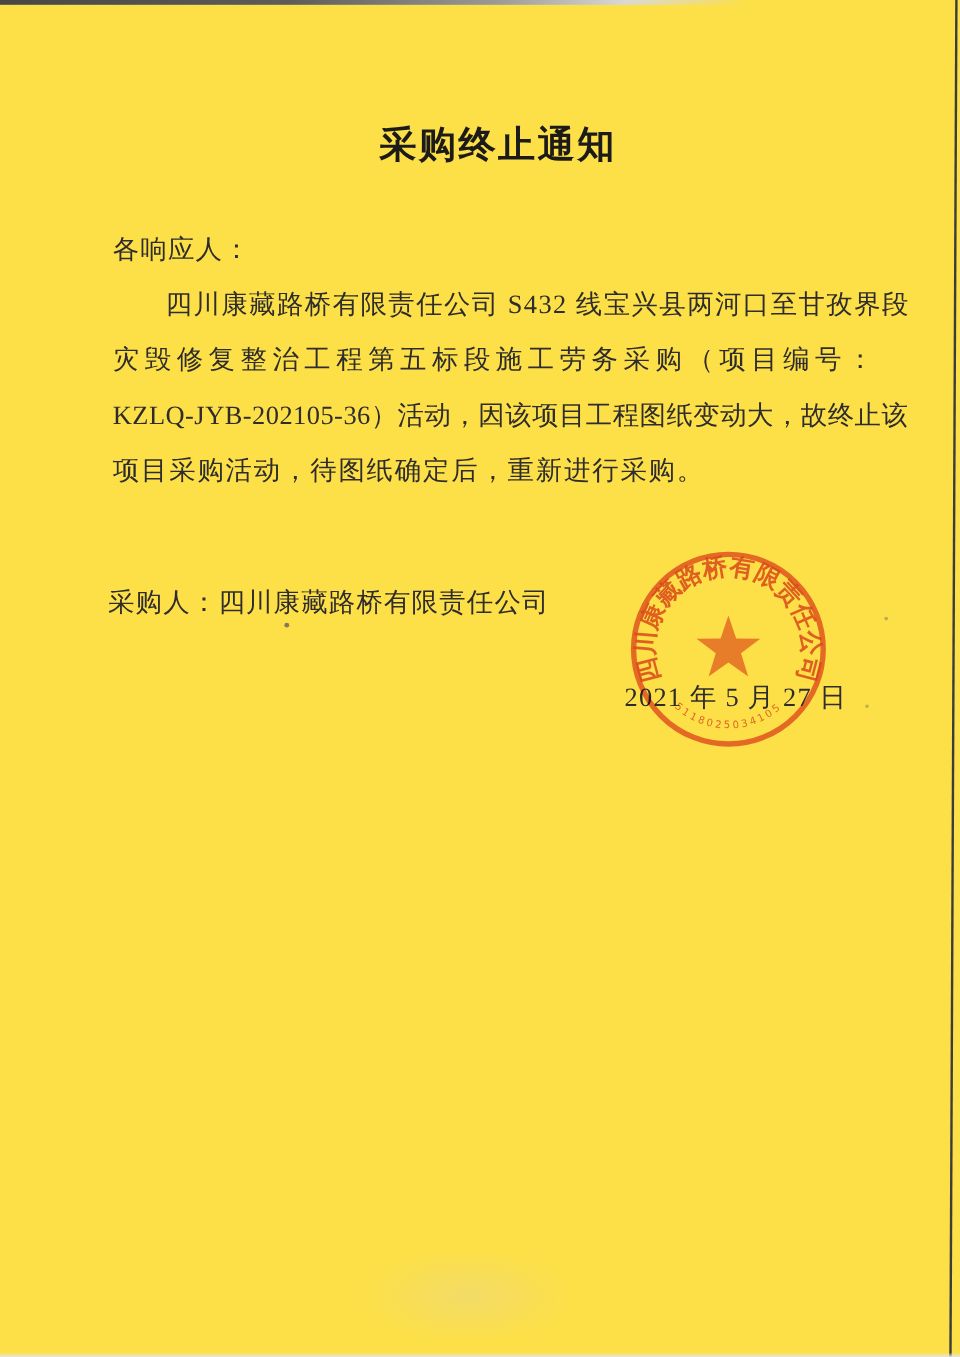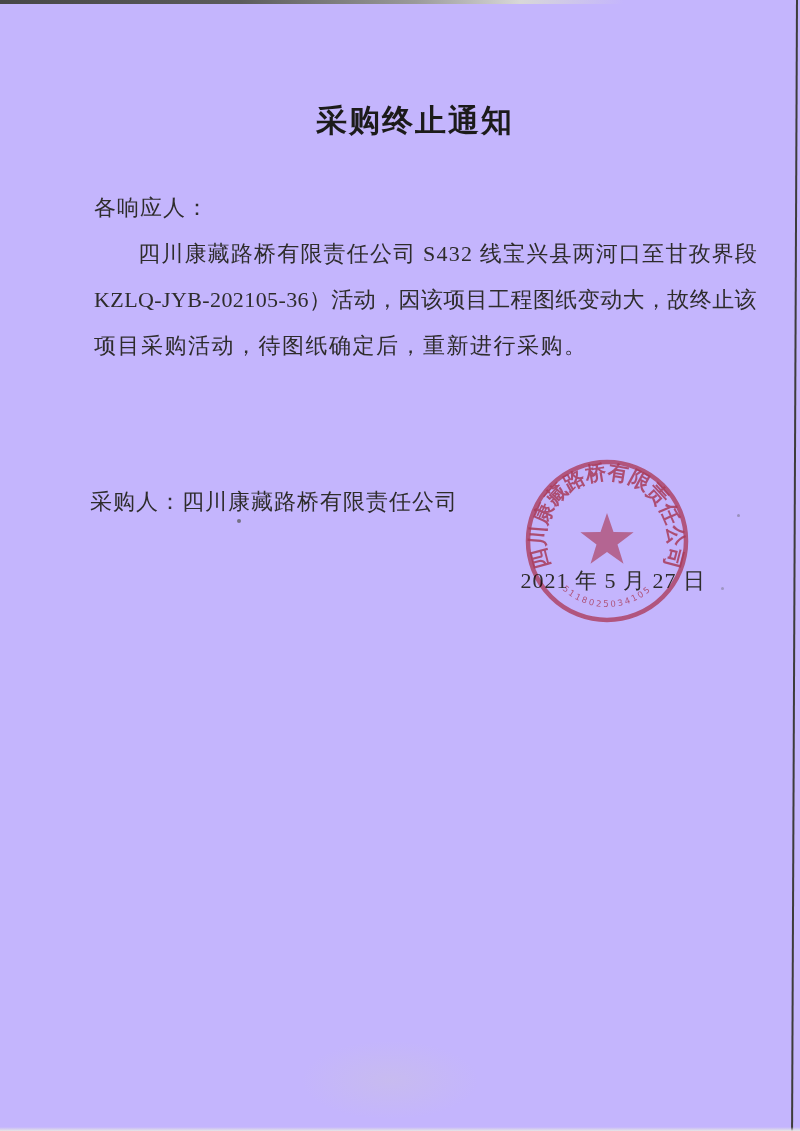--- a/index.html
+++ b/index.html
@@ -1,20 +1,20 @@
 <!DOCTYPE html>
 <html><head>
 <meta charset="utf-8">
 <style>
   html,body{margin:0;padding:0;background:#e9e9e9;}
   .page{
     position:relative;
     width:800px;height:1131px;
     margin:0 auto;
-    background:#c4b5fd;
+    background:#fde047;
     overflow:hidden;
     font-family:"Liberation Serif","DejaVu Serif",serif;
     color:#2e2c2c;
   }
   
   .edge-top{
     position:absolute;left:0;top:0;width:100%;height:4px;
     background:linear-gradient(to right,#474747 0%,#5c5c5c 30%,#9a9a9a 52%,#d8d8d8 65%,rgba(255,255,255,0) 78%);
   }
   .edge-right{
@@ -81,20 +81,21 @@
   <div class="smudge"></div>
   <div class="speck speck-1"></div>
   <div class="speck speck-2"></div>
   <div class="speck speck-3"></div>
 
   <h1 class="doc-title">采购终止通知</h1>
 
   <div class="body-block">
     <p class="salutation">各响应人：</p>
     <p class="ln-indent">四川康藏路桥有限责任公司 S432 线宝兴县两河口至甘孜界段</p>
+    <p class="ln-spread">灾毁修复整治工程第五标段施工劳务采购（项目编号：</p>
     <p class="ln-norm">KZLQ-JYB-202105-36）活动，因该项目工程图纸变动大，故终止该</p>
     <p class="ln-last">项目采购活动，待图纸确定后，重新进行采购。</p>
   </div>
 
   <div class="purchaser-line">采购人：四川康藏路桥有限责任公司</div>
   <div class="date-line">2021 年 5 月 27 日</div>
 
   <svg class="seal" viewBox="0 0 172 172" xmlns="http://www.w3.org/2000/svg">
     <defs>
       <path id="sealArcTop" d="M 27.7 107.2 A 62 62 0 1 1 144.3 107.2" fill="none"></path>

